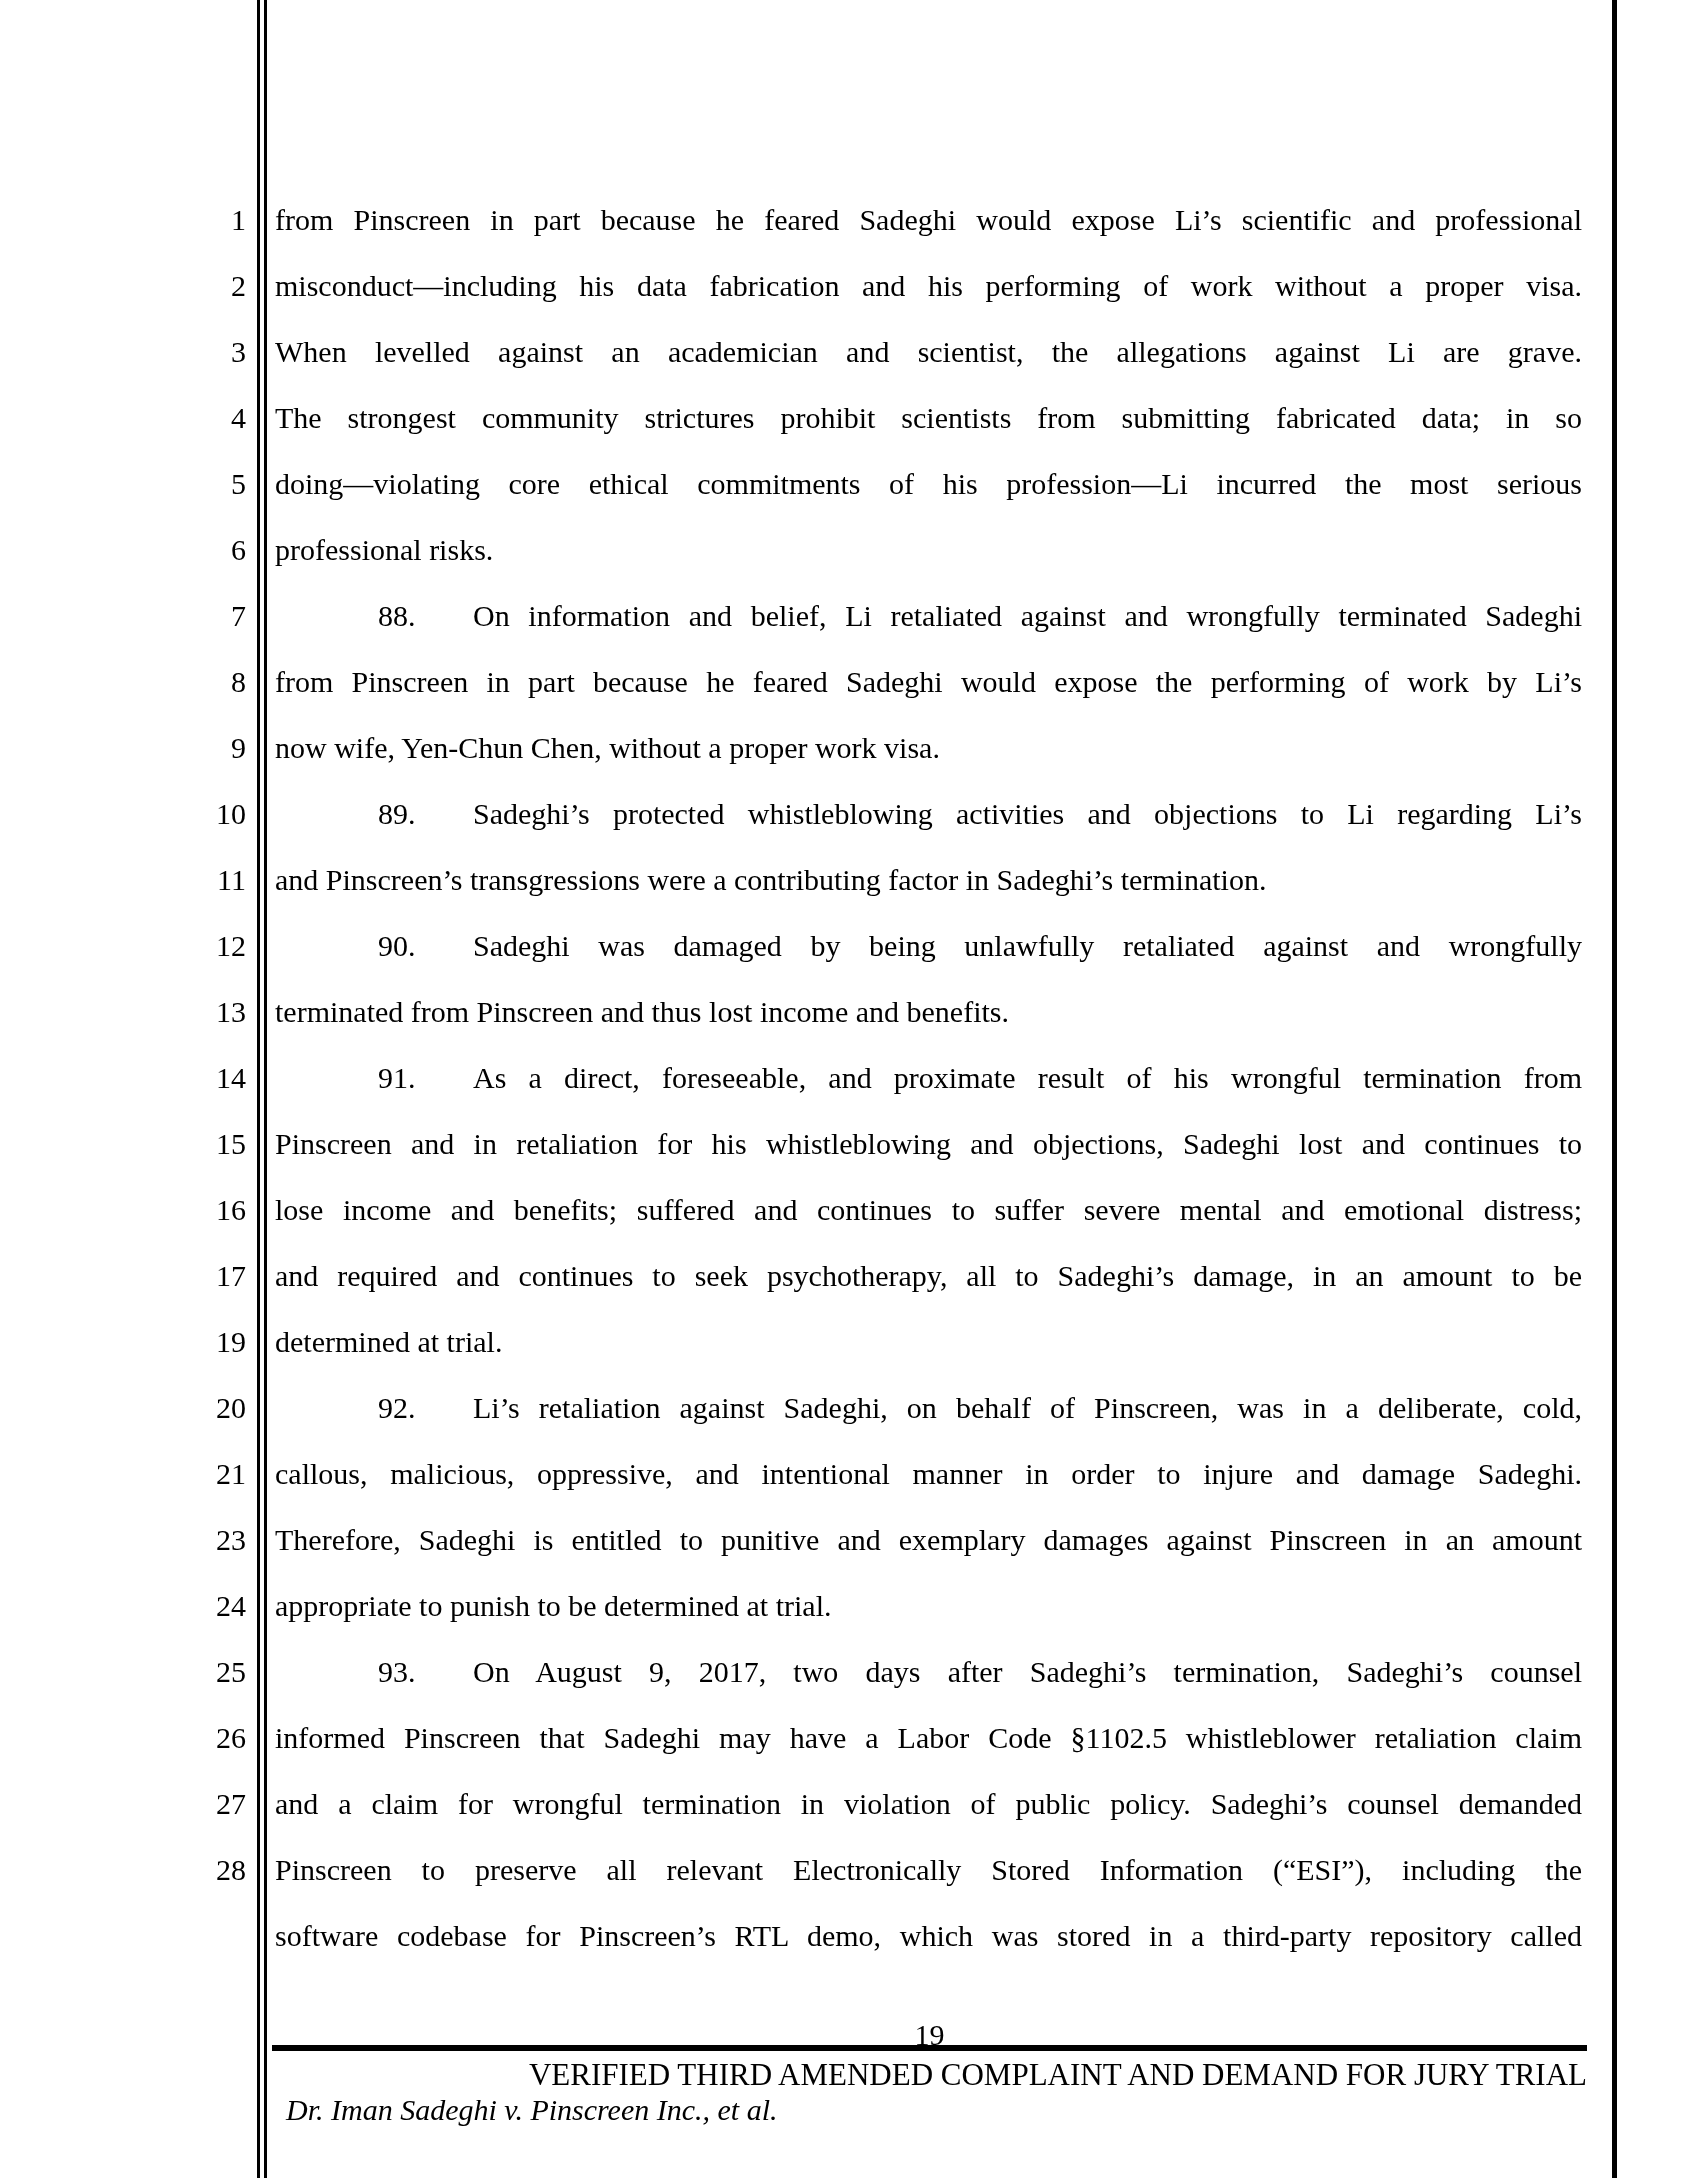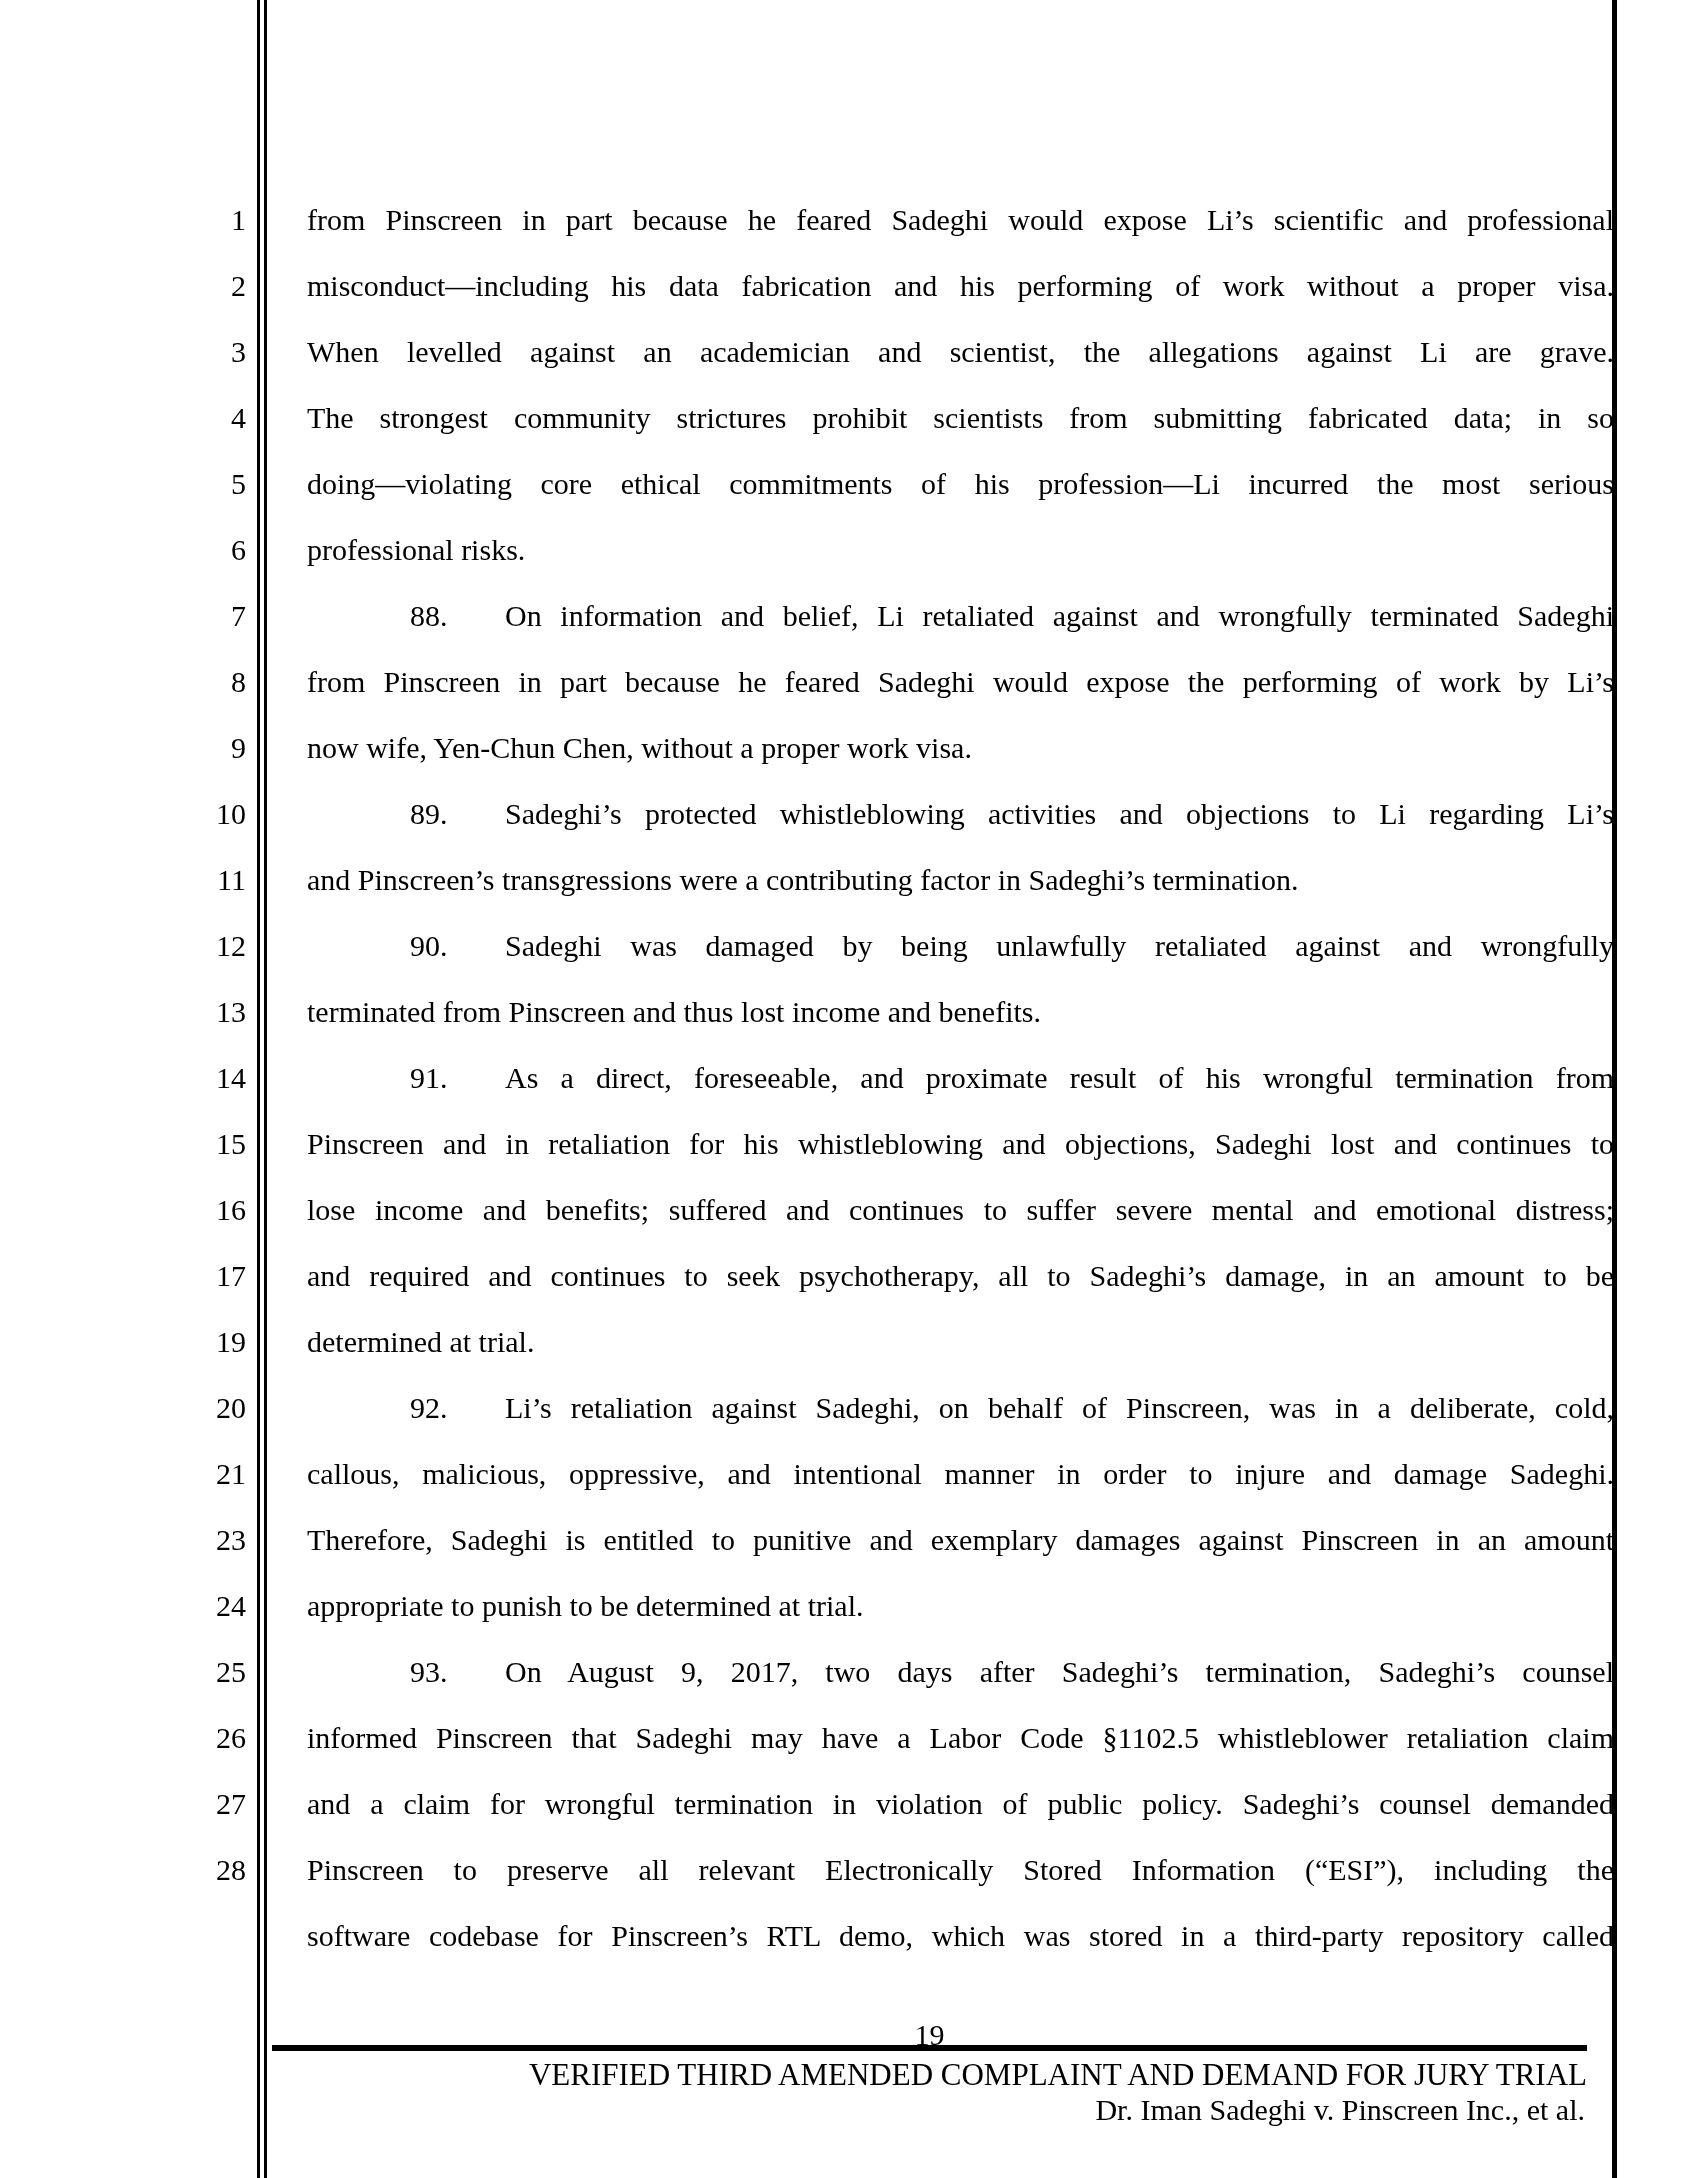--- a/index.html
+++ b/index.html
@@ -24,21 +24,21 @@
     position:absolute;left:257px;top:0;height:2178px;width:10px;
     border-left:3px solid #000;border-right:3px solid #000;
     box-sizing:border-box;
   }
   .rule-right{
     position:absolute;left:1612px;top:0;height:2178px;width:5px;
     background:#000;
   }
   
   .body-col{
-    position:absolute;left:275px;top:187px;width:1307px;margin-left:32px;
+    position:absolute;left:275px;top:187px;width:1307px;
   }
   .bline{
     height:66px;line-height:66px;font-size:30px;
     text-align:justify;text-align-last:justify;
     overflow:hidden;white-space:normal;
   }
   .bline.end{text-align-last:left;}
   .pnum{
     display:inline-block;margin-left:103px;width:95px;
     text-align:right;
@@ -50,22 +50,23 @@
   }
   .footer-rule{
     position:absolute;left:272px;top:2045px;width:1315px;height:6px;
     background:#000;
   }
   .footer-title{
     position:absolute;left:272px;top:2059px;width:1315px;
     font-size:31px;line-height:32px;text-align:right;
   }
   .footer-case{
-    position:absolute;left:270px;top:2093px;width:1315px;
-    font-size:30px;line-height:34px;text-align:right;
+    position:absolute;left:286px;top:2093px;width:1315px;
+    font-size:30px;line-height:34px;text-align:left;
+    font-style:italic;
   }
 </style>
 </head>
 <body>
 
 <div class="page">
   <div class="gutter" id="gutter">
       <div class="num">1</div>
       <div class="num">2</div>
       <div class="num">3</div>

